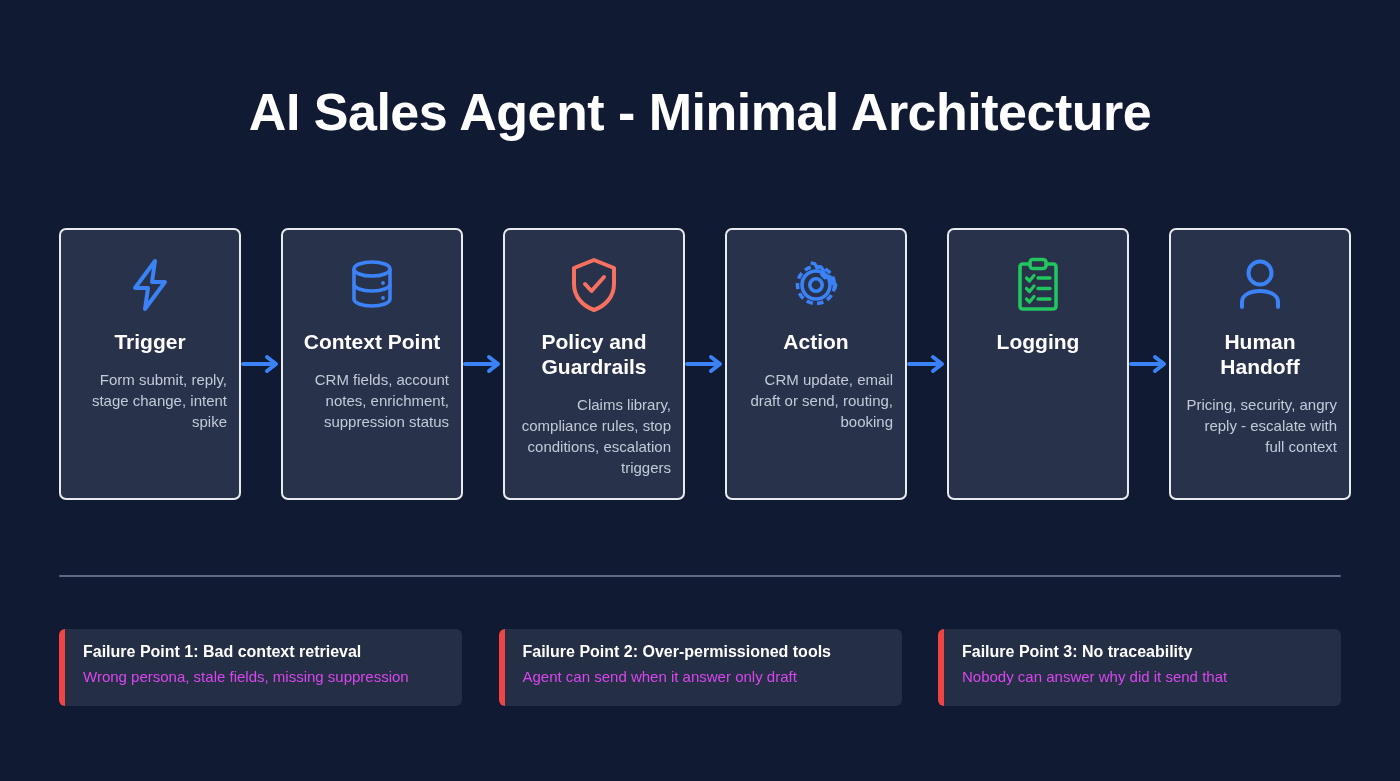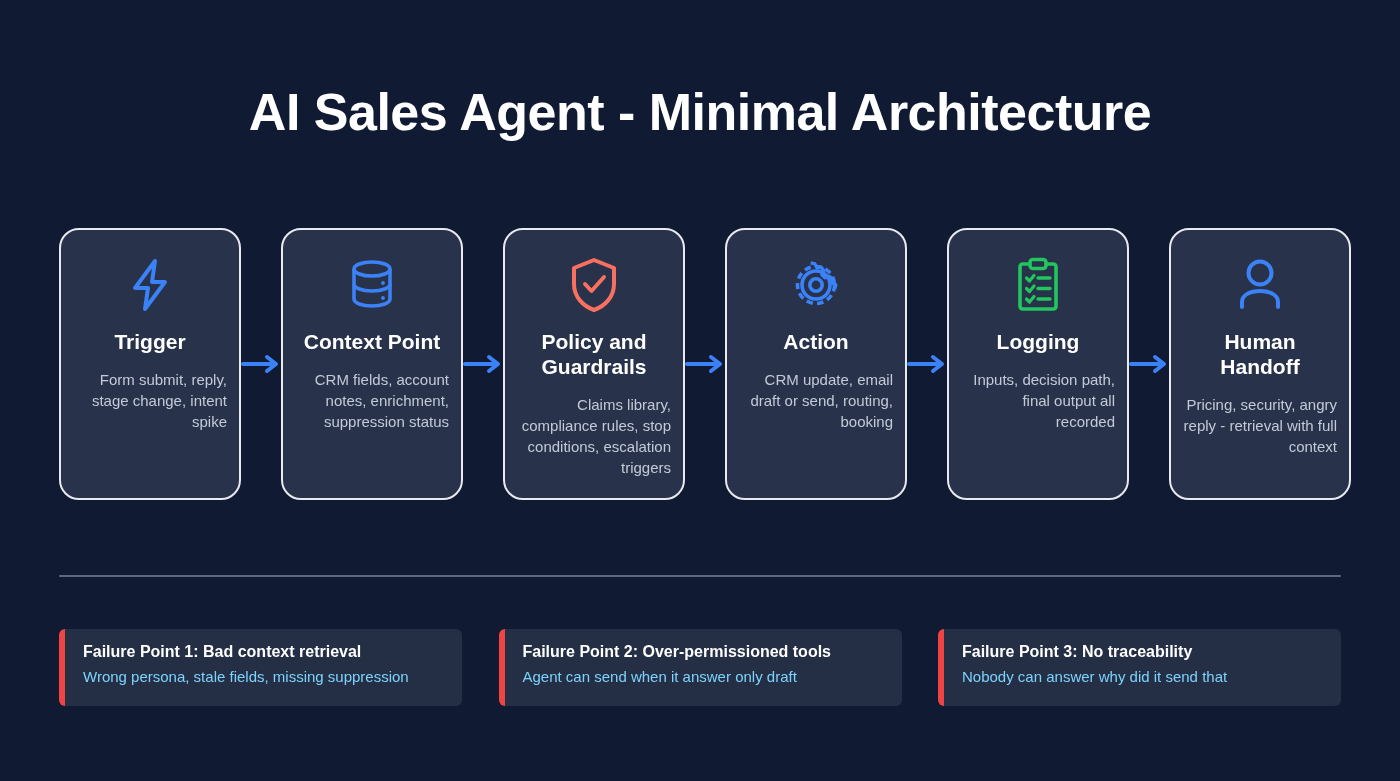--- a/index.html
+++ b/index.html
@@ -48,21 +48,21 @@
     display: flex;
     align-items: flex-start;
   }
 
   .card {
     width: 182px;
     height: 272px;
     flex: 0 0 182px;
     background: #28324a;
     border: 2px solid #e8eaf0;
-    border-radius: 20px;
+    border-radius: 7px;
     padding: 24px 12px 16px 12px;
     display: flex;
     flex-direction: column;
     align-items: center;
   }
 
   .card-icon {
     height: 62px;
     display: flex;
     align-items: center;
@@ -128,21 +128,21 @@
 
   .failure-title {
     color: #ffffff;
     font-size: 16px;
     font-weight: bold;
     line-height: 1.3;
     white-space: nowrap;
   }
 
   .failure-desc {
-    color: #7dd3fc;
+    color: #d946ef;
     font-size: 15px;
     line-height: 1.45;
     margin-top: 3px;
     white-space: nowrap;
   }
 </style>
 </head>
 <body>
 
 <div class="canvas">
@@ -241,39 +241,38 @@
           <rect x="17" y="3.5" width="16" height="9" rx="3" stroke="#22c55e" stroke-width="3.6" fill="none"></rect>
           <path d="M13.5 22 L16.5 25 L21 19.5" stroke="#22c55e" stroke-width="3.2" stroke-linecap="round" stroke-linejoin="round" fill="none"></path>
           <path d="M13.5 32.5 L16.5 35.5 L21 30" stroke="#22c55e" stroke-width="3.2" stroke-linecap="round" stroke-linejoin="round" fill="none"></path>
           <path d="M13.5 43 L16.5 46 L21 40.5" stroke="#22c55e" stroke-width="3.2" stroke-linecap="round" stroke-linejoin="round" fill="none"></path>
           <path d="M25 22 H37" stroke="#22c55e" stroke-width="3.4" stroke-linecap="round"></path>
           <path d="M25 32.5 H37" stroke="#22c55e" stroke-width="3.4" stroke-linecap="round"></path>
           <path d="M25 43 H37" stroke="#22c55e" stroke-width="3.4" stroke-linecap="round"></path>
         </svg>
       </div>
       <div class="card-title">Logging</div>
-      <div class="card-desc">Inputs, decision path, final output all recorded</div>
     </div>
 
     <div class="arrow">
       <svg width="40" height="22" viewBox="0 0 40 22" fill="none">
         <path d="M2 11 H30" stroke="#3b82f6" stroke-width="4" stroke-linecap="round"></path>
         <path d="M26 4 L35 11 L26 18" stroke="#3b82f6" stroke-width="4" stroke-linecap="round" stroke-linejoin="round" fill="none"></path>
       </svg>
     </div>
 
     <div class="card">
       <div class="card-icon">
         <svg width="52" height="56" viewBox="0 0 52 56" fill="none">
           <circle cx="26" cy="16" r="11.5" stroke="#3b82f6" stroke-width="4" fill="none"></circle>
           <path d="M8 50 V45 C8 38 16 34 26 34 C36 34 44 38 44 45 V50" stroke="#3b82f6" stroke-width="4" stroke-linecap="round" stroke-linejoin="round" fill="none"></path>
         </svg>
       </div>
       <div class="card-title">Human Handoff</div>
-      <div class="card-desc">Pricing, security, angry reply - retrieval with full context</div>
+      <div class="card-desc">Pricing, security, angry reply - escalate with full context</div>
     </div>
 
   </div>
 
   <div class="divider"></div>
 
   <div class="failures">
 
     <div class="failure">
       <div class="failure-title">Failure Point 1: Bad context retrieval</div>

